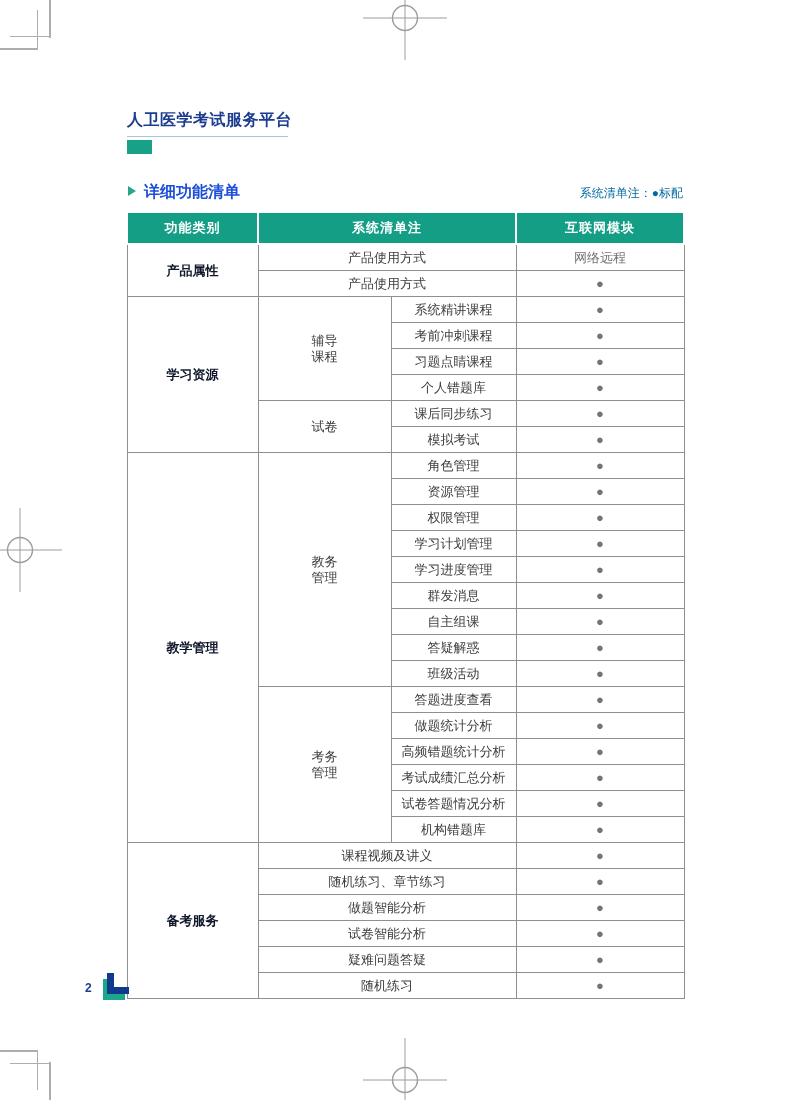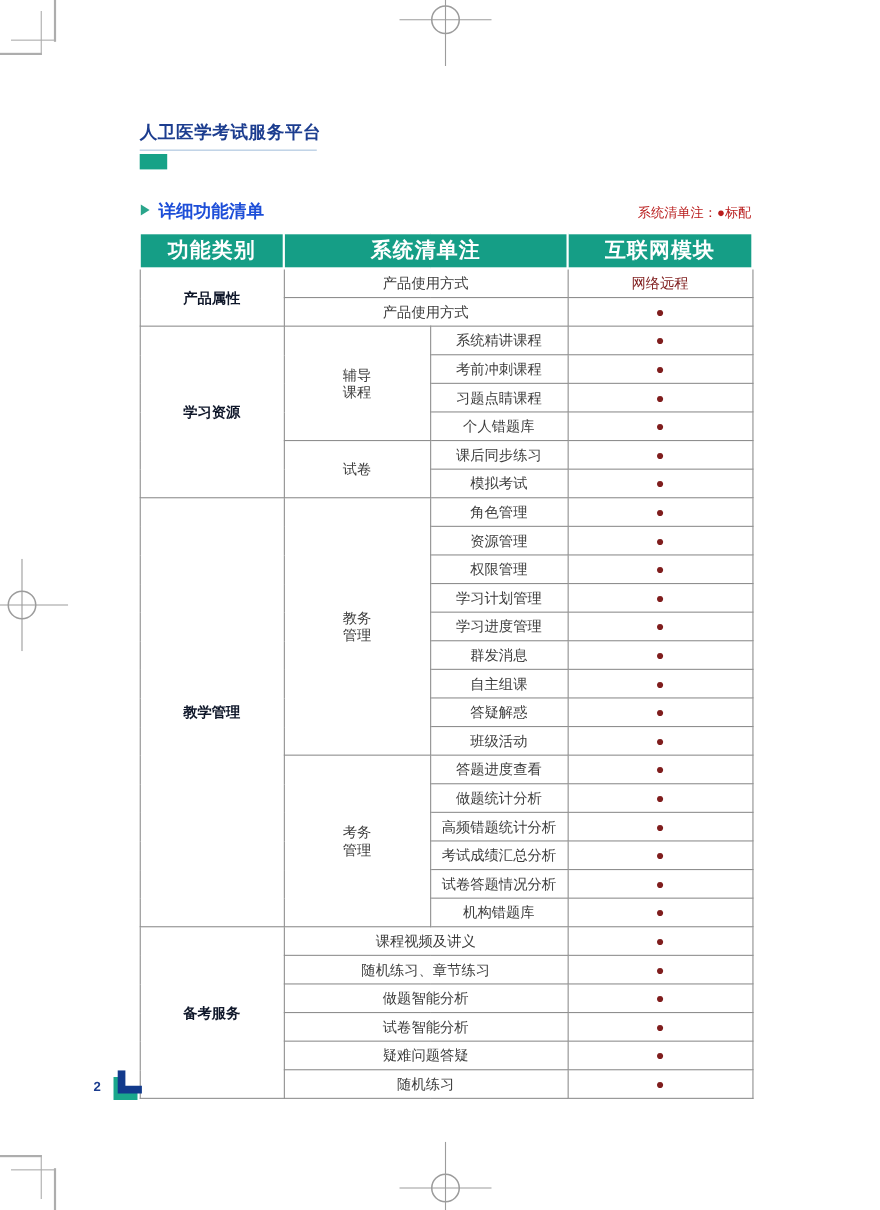--- a/index.html
+++ b/index.html
@@ -20,38 +20,38 @@
   .brand-underline { position:absolute; left:127px; top:136px; width:161px; height:1px; background:#a9c2dd; }
   .brand-square { position:absolute; left:127px; top:140px; width:25px; height:14px; background:#17a287; }
 
   
   .section-row { position:absolute; left:127px; top:182px; width:556px; height:18px; }
   .tri {
     position:absolute; left:1px; top:4px; width:0; height:0;
     border-left:8px solid #2aa58b; border-top:5px solid transparent; border-bottom:5px solid transparent;
   }
   .section-title { position:absolute; left:17px; top:0; font-size:16px; font-weight:bold; color:#1d4ed8; }
-  .legend-note { position:absolute; right:0; top:3px; font-size:12px; color:#b91c1c;text-align:right; }
+  .legend-note { position:absolute; right:0; top:3px; font-size:12px; color:#0369a1;text-align:right; }
 
   
   table.ft {
     position:absolute; left:126px; top:211px; width:557px;
     border-collapse:collapse; table-layout:fixed;
   }
   table.ft th {
-    background:#159e86; color:#ffffff; font-size:19px; font-weight:bold;
+    background:#159e86; color:#ffffff; font-size:13px; font-weight:bold;
     height:30px; border:2px solid #ffffff; padding:0; letter-spacing:1px;
   }
   table.ft td {
     border:1px solid #8f8f8f; font-size:13px; color:#3d3d3d;
     text-align:center; vertical-align:middle; height:25px; padding:0; line-height:16px;
   }
   table.ft td.cat { font-weight:bold; color:#0f172a; }
   table.ft td.sub { white-space:pre-line; }
-  table.ft td.mod { color:#7f1d1d; }
+  table.ft td.mod { color:#737373; }
 
   
   .page-num { position:absolute; left:85px; top:981px; font-size:12px; font-weight:bold; color:#1c3d8f; }
   .logo { position:absolute; left:103px; top:973px; }
 </style>
 </head>
 <body>
 
 <div class="page">
 

